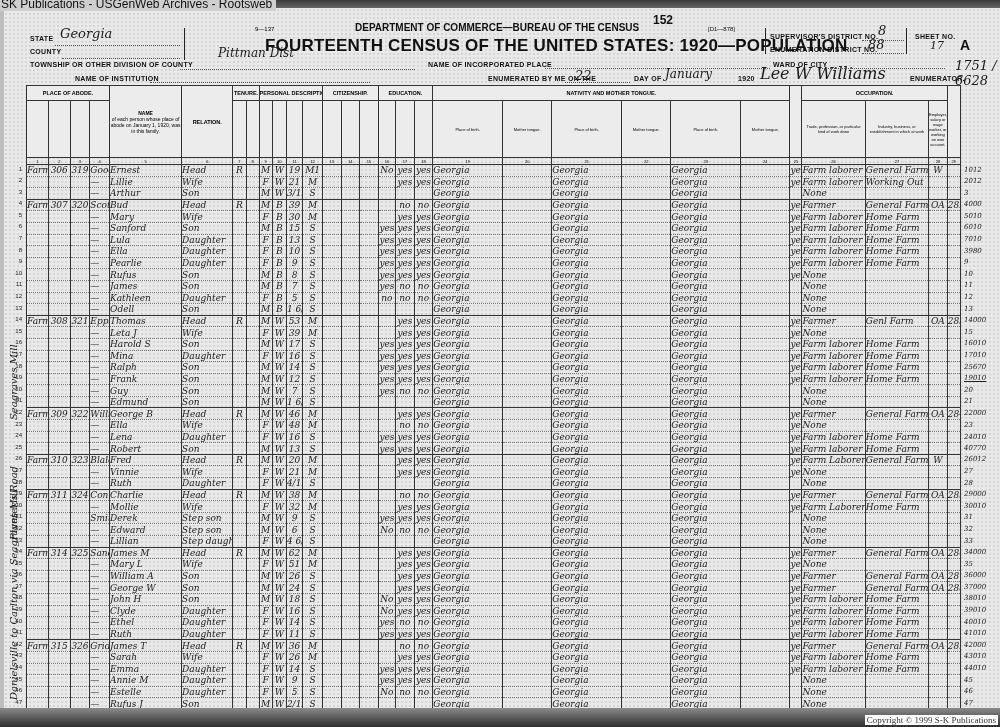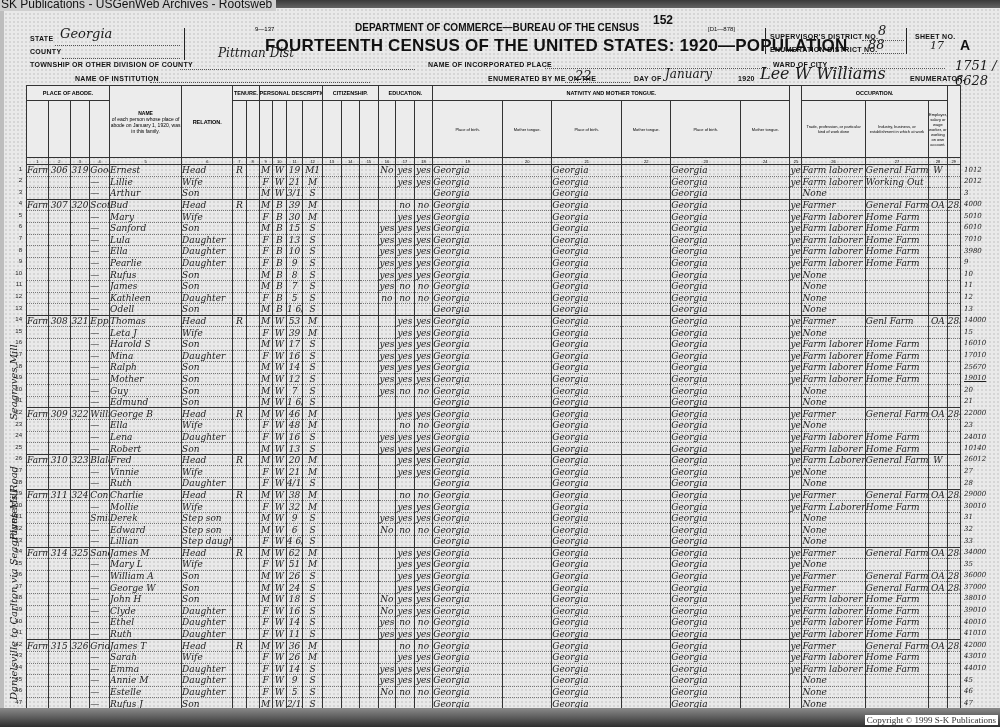--- a/index.html
+++ b/index.html
@@ -756,21 +756,21 @@
         <td class="hw">Farm laborer</td>
         <td class="hw">Home Farm</td>
         <td class="hw c"></td>
         <td class="hw c"></td>
       </tr>
       <tr class="row">
         <td class="hw c"></td>
         <td class="hw c"></td>
         <td class="hw c"></td>
         <td class="hw">—</td>
-        <td class="hw">Mother</td>
+        <td class="hw">Frank</td>
         <td class="hw">Son</td>
         <td class="hw c"></td>
         <td class="hw c"></td>
         <td class="hw c">M</td>
         <td class="hw c">W</td>
         <td class="hw c">12</td>
         <td class="hw c">S</td>
         <td class=""></td>
         <td class=""></td>
         <td class=""></td>
@@ -1791,21 +1791,21 @@
     <span class="rightnum hw" style="top: 327.812px;">15</span>
     <span class="rightnum hw" style="top: 339.406px;">16010</span>
     <span class="rightnum hw" style="top: 351px;">17010</span>
     <span class="rightnum hw" style="top: 362.594px;">25670</span>
     <span class="rightnum hw" style="top: 374.188px; text-decoration: underline;">19010</span>
     <span class="rightnum hw" style="top: 385.781px;">20</span>
     <span class="rightnum hw" style="top: 397.375px;">21</span>
     <span class="rightnum hw" style="top: 408.969px;">22000</span>
     <span class="rightnum hw" style="top: 420.562px;">23</span>
     <span class="rightnum hw" style="top: 433px;">24010</span>
-    <span class="rightnum hw" style="top: 443.75px;">10140</span>
+    <span class="rightnum hw" style="top: 443.75px;">40770</span>
     <span class="rightnum hw" style="top: 455.344px;">26012</span>
     <span class="rightnum hw" style="top: 466.938px;">27</span>
     <span class="rightnum hw" style="top: 478.531px;">28</span>
     <span class="rightnum hw" style="top: 490.125px;">29000</span>
     <span class="rightnum hw" style="top: 501.719px;">30010</span>
     <span class="rightnum hw" style="top: 513.312px;">31</span>
     <span class="rightnum hw" style="top: 524.906px;">32</span>
     <span class="rightnum hw" style="top: 536.5px;">33</span>
     <span class="rightnum hw" style="top: 548.094px;">34000</span>
     <span class="rightnum hw" style="top: 559.688px;">35</span>

